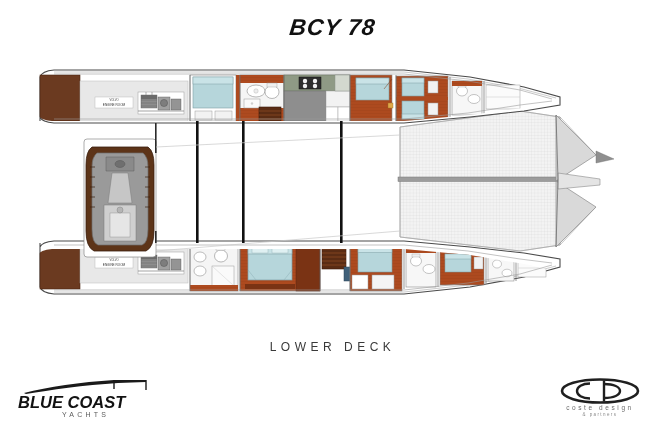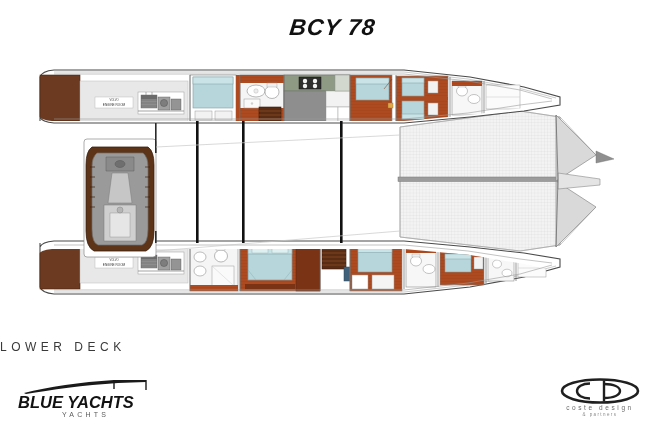--- a/index.html
+++ b/index.html
@@ -40,21 +40,21 @@
     color: #111111;
     transform: skewX(-6deg);
   }
 
   
   .caption {
     position: absolute;
     left: 0;
     top: 340px;
     width: 665px;
-    text-align: left;
+    text-align: center;
     font-family: "Liberation Sans", sans-serif;
     font-size: 12px;
     font-weight: 500;
     letter-spacing: 4.5px;
     color: #3a3a3a;
   }
 
   
   #plan {
     position: absolute;
@@ -424,21 +424,21 @@
   <div class="caption">LOWER DECK</div>
 
   <div class="logo-left">
     <div class="bc-mark">
       <svg width="128" height="18" viewBox="0 0 128 18" xmlns="http://www.w3.org/2000/svg">
         <path d="M2,15 C26,9 58,4 92,2 L124,2 L124,4 L96,5 C62,7 28,12 4,16 Z" fill="#1a1a1a"></path>
         <path d="M92,2 L92,11" stroke="#1a1a1a" stroke-width="1.4"></path>
         <path d="M124,2 L124,12" stroke="#1a1a1a" stroke-width="1.4"></path>
       </svg>
     </div>
-    <div class="bc-name">BLUE YACHTS</div>
+    <div class="bc-name">BLUE COAST</div>
     <div class="bc-sub">YACHTS</div>
   </div>
 
   <div class="logo-right">
     <div style="position:absolute;left:12px;top:0;">
       <svg width="80" height="26" viewBox="0 0 80 26" xmlns="http://www.w3.org/2000/svg">
         <ellipse cx="40" cy="13" rx="38" ry="11.5" fill="none" stroke="#1f1f1f" stroke-width="2.6"></ellipse>
         <path d="M30,5.5 C22,5.5 17,9 17,13 C17,17 22,20.5 30,20.5" fill="none" stroke="#1f1f1f" stroke-width="2.4"></path>
         <path d="M44,2.5 L44,23.5" stroke="#1f1f1f" stroke-width="2.4"></path>
         <path d="M44,6 C54,6 60,9 60,13 C60,17 54,20 44,20" fill="none" stroke="#1f1f1f" stroke-width="2.4"></path>

